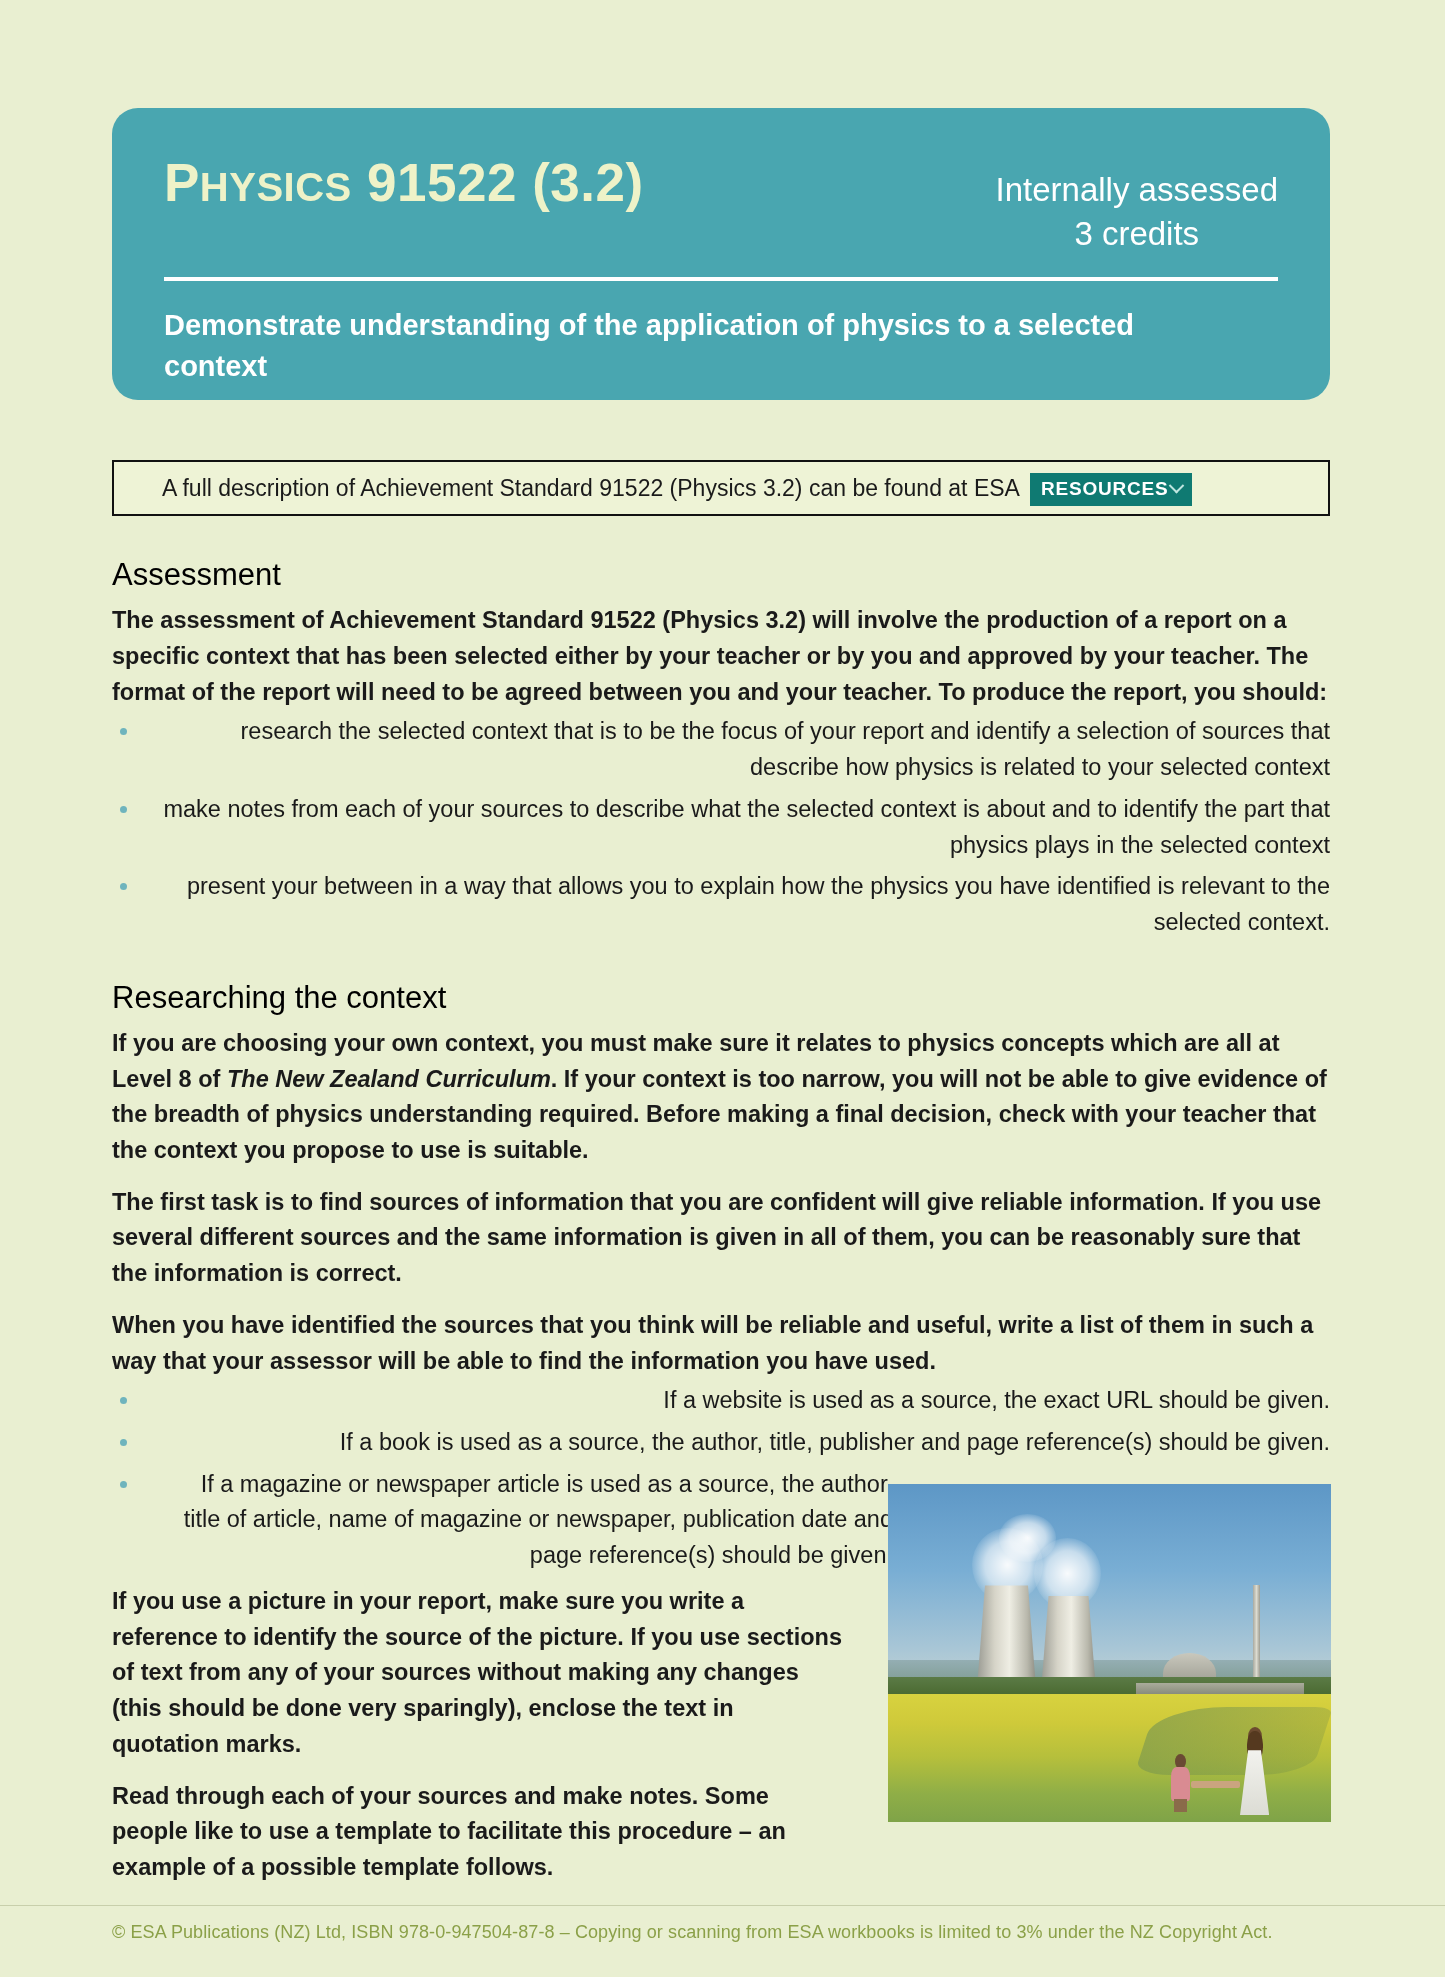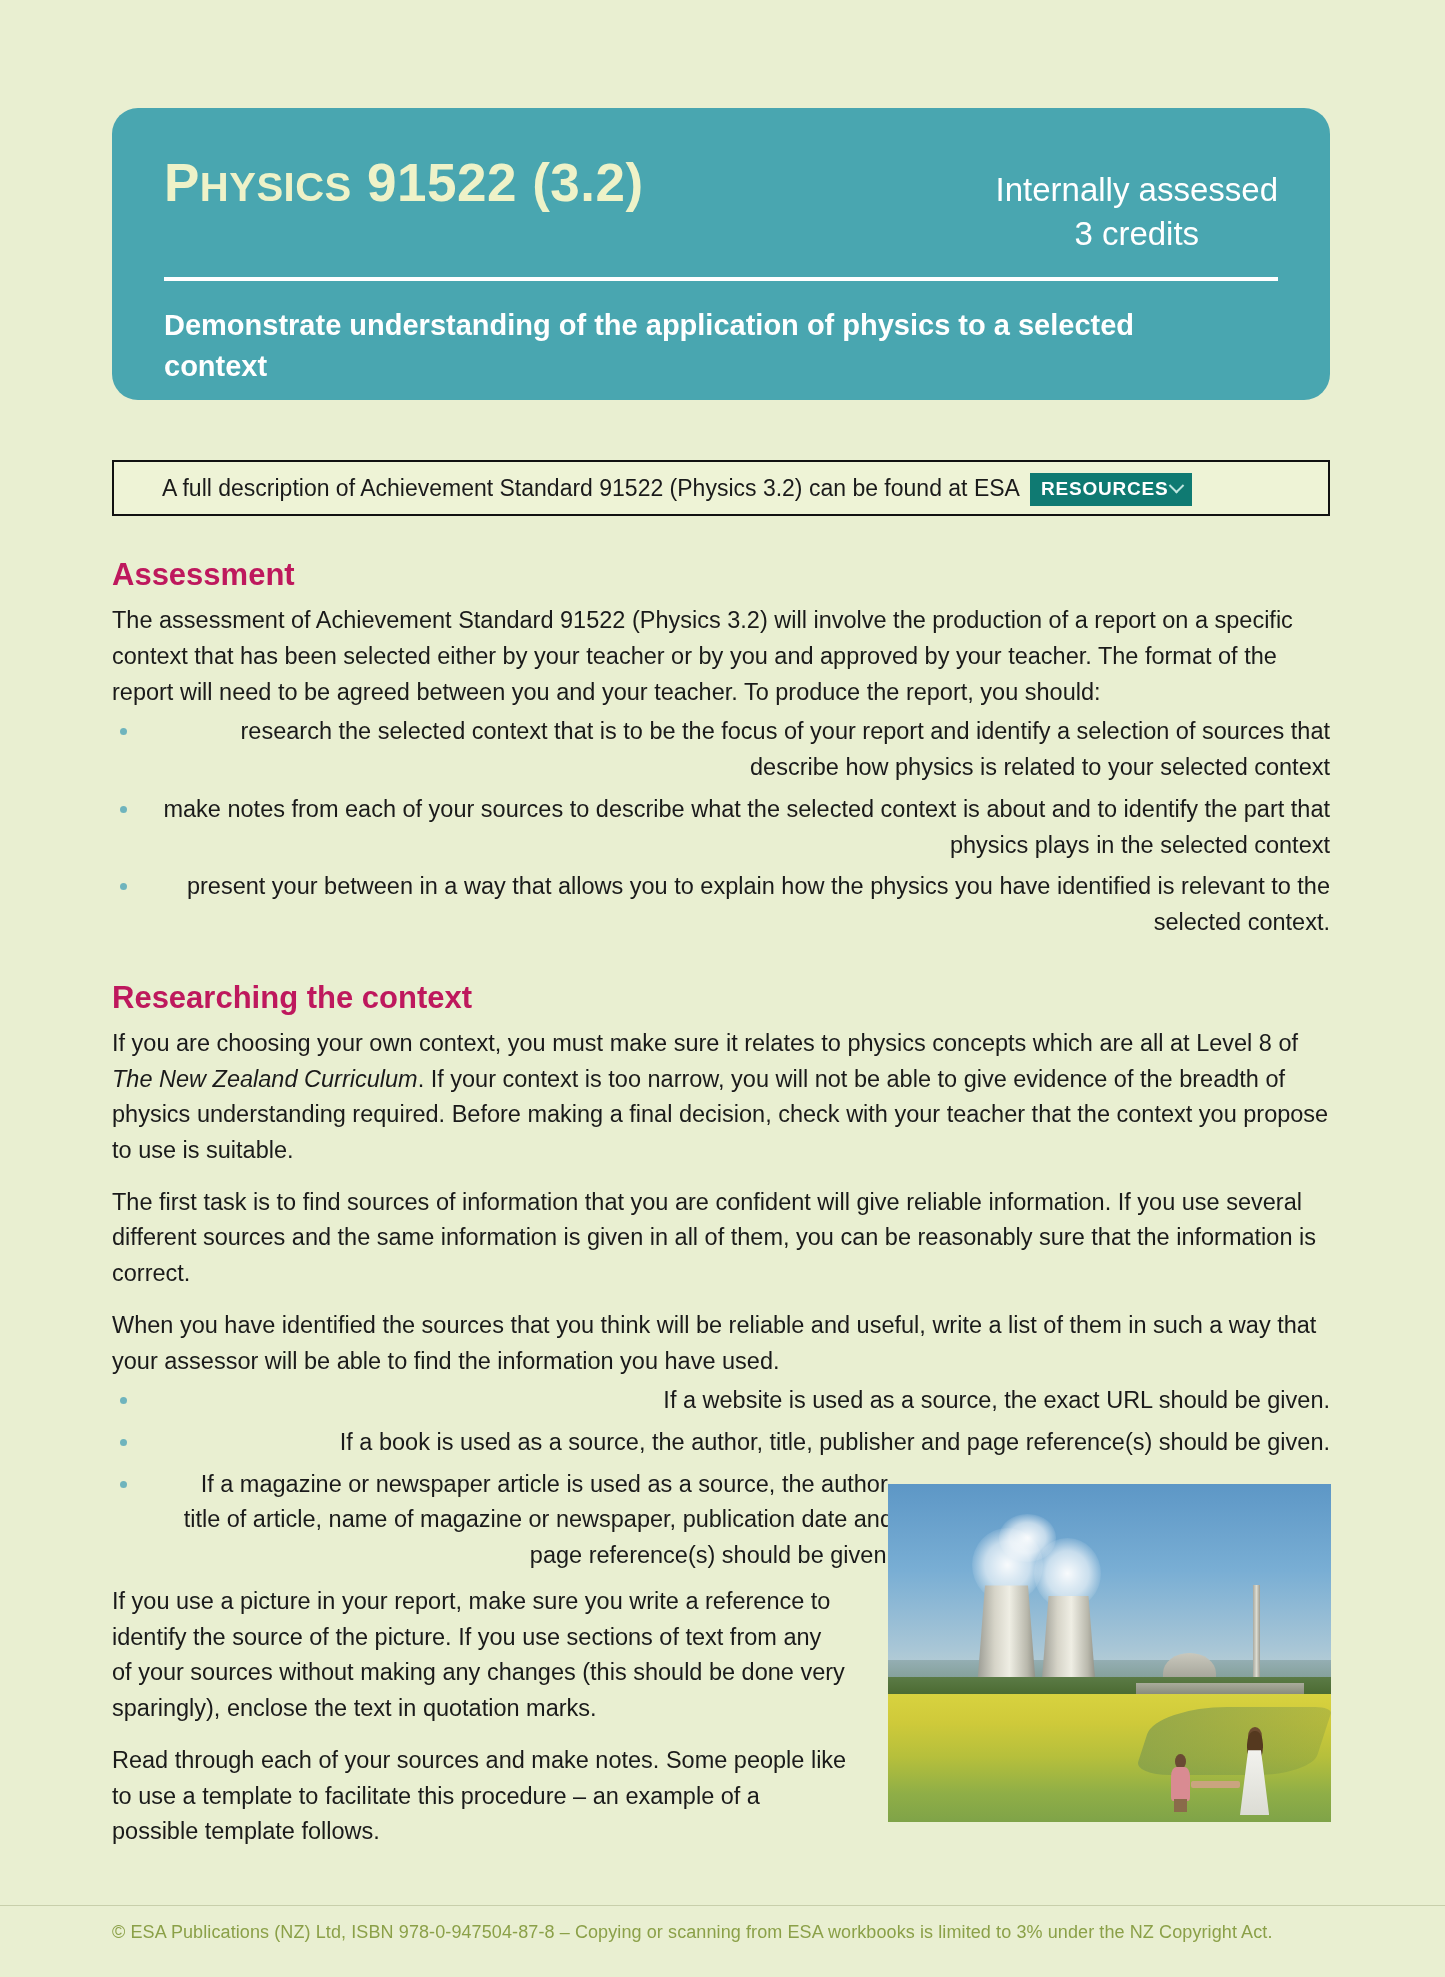--- a/index.html
+++ b/index.html
@@ -125,34 +125,35 @@
   }
 
   
   .content {
     position: absolute;
     left: 112px;
     top: 556px;
     width: 1218px;
   }
   h2.section-heading {
-    color: #be185d;
+    color: #000000;
     font-size: 31px;
-    font-weight: bold;
+    font-weight: normal;
     margin: 0 0 10px 0;
     line-height: 1.2;
   }
   h2.section-heading.second {
     margin-top: 38px;
   }
   p.body {
     font-size: 23.5px;
     line-height: 1.52;
     margin: 0 0 16px 0;
     color: #1a1a1a;
+    font-weight: bold;
   }
   p.body.tight { margin-bottom: 4px; }
   ul.bullets {
     list-style: none;
     margin: 4px 0 10px 0;
     padding: 0;
     text-align: right;
   }
   ul.bullets li {
     position: relative;

